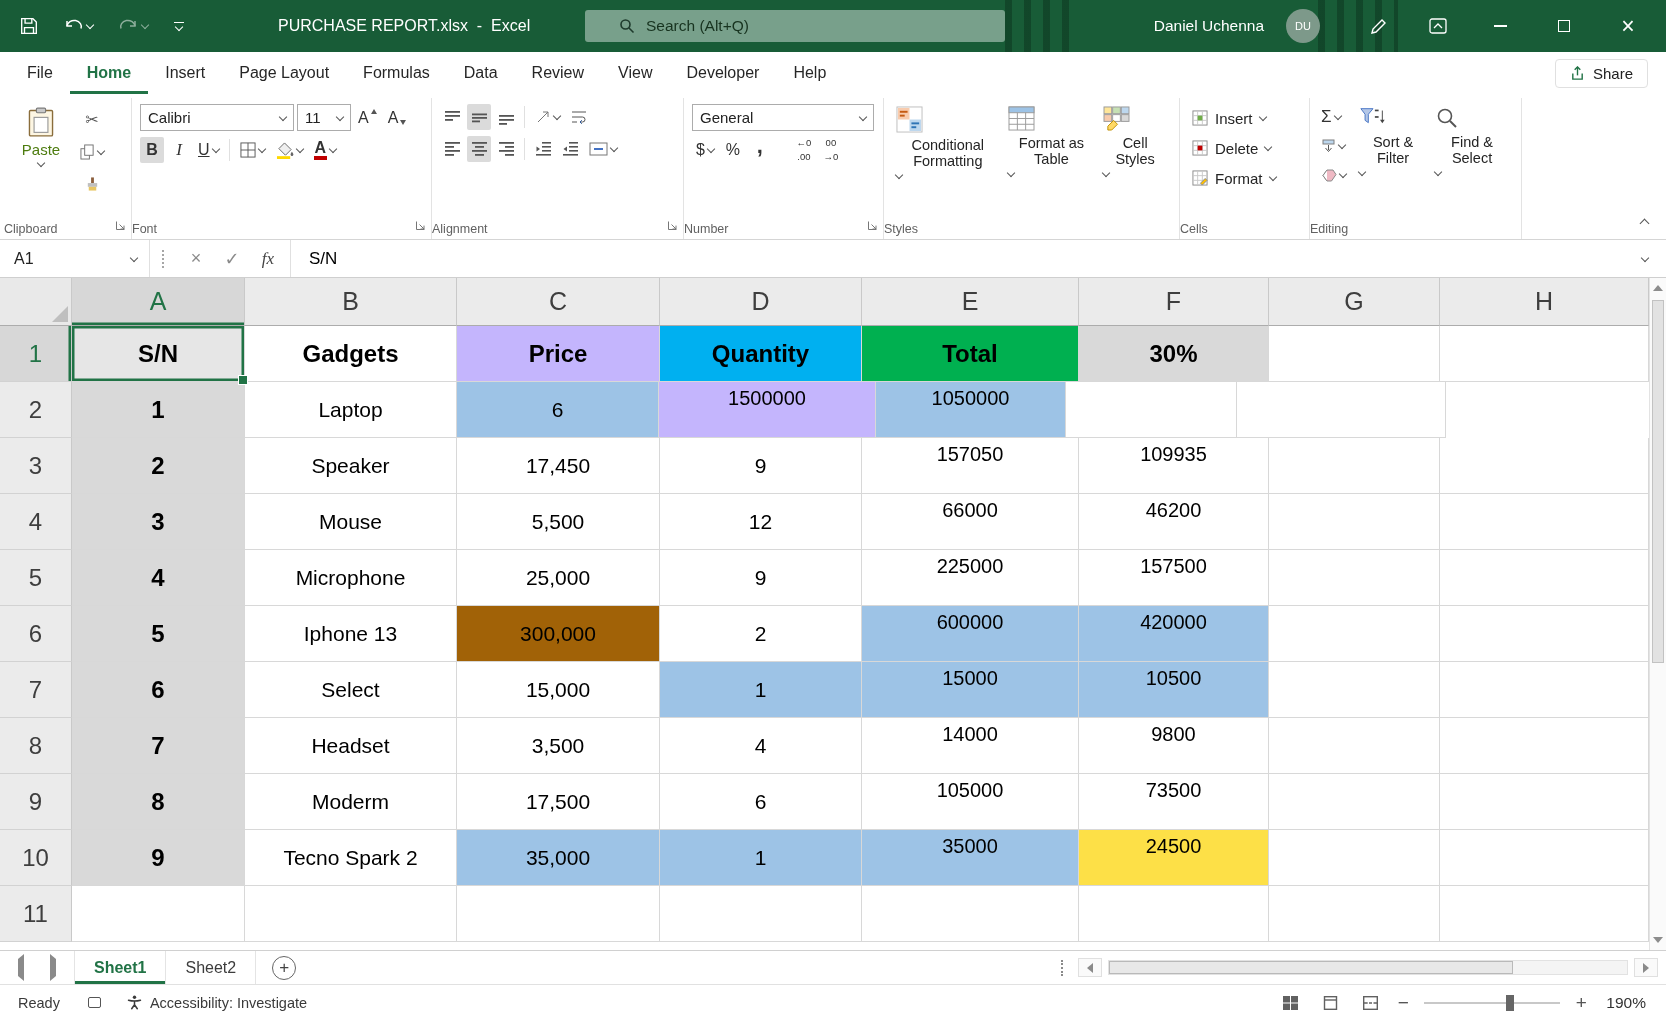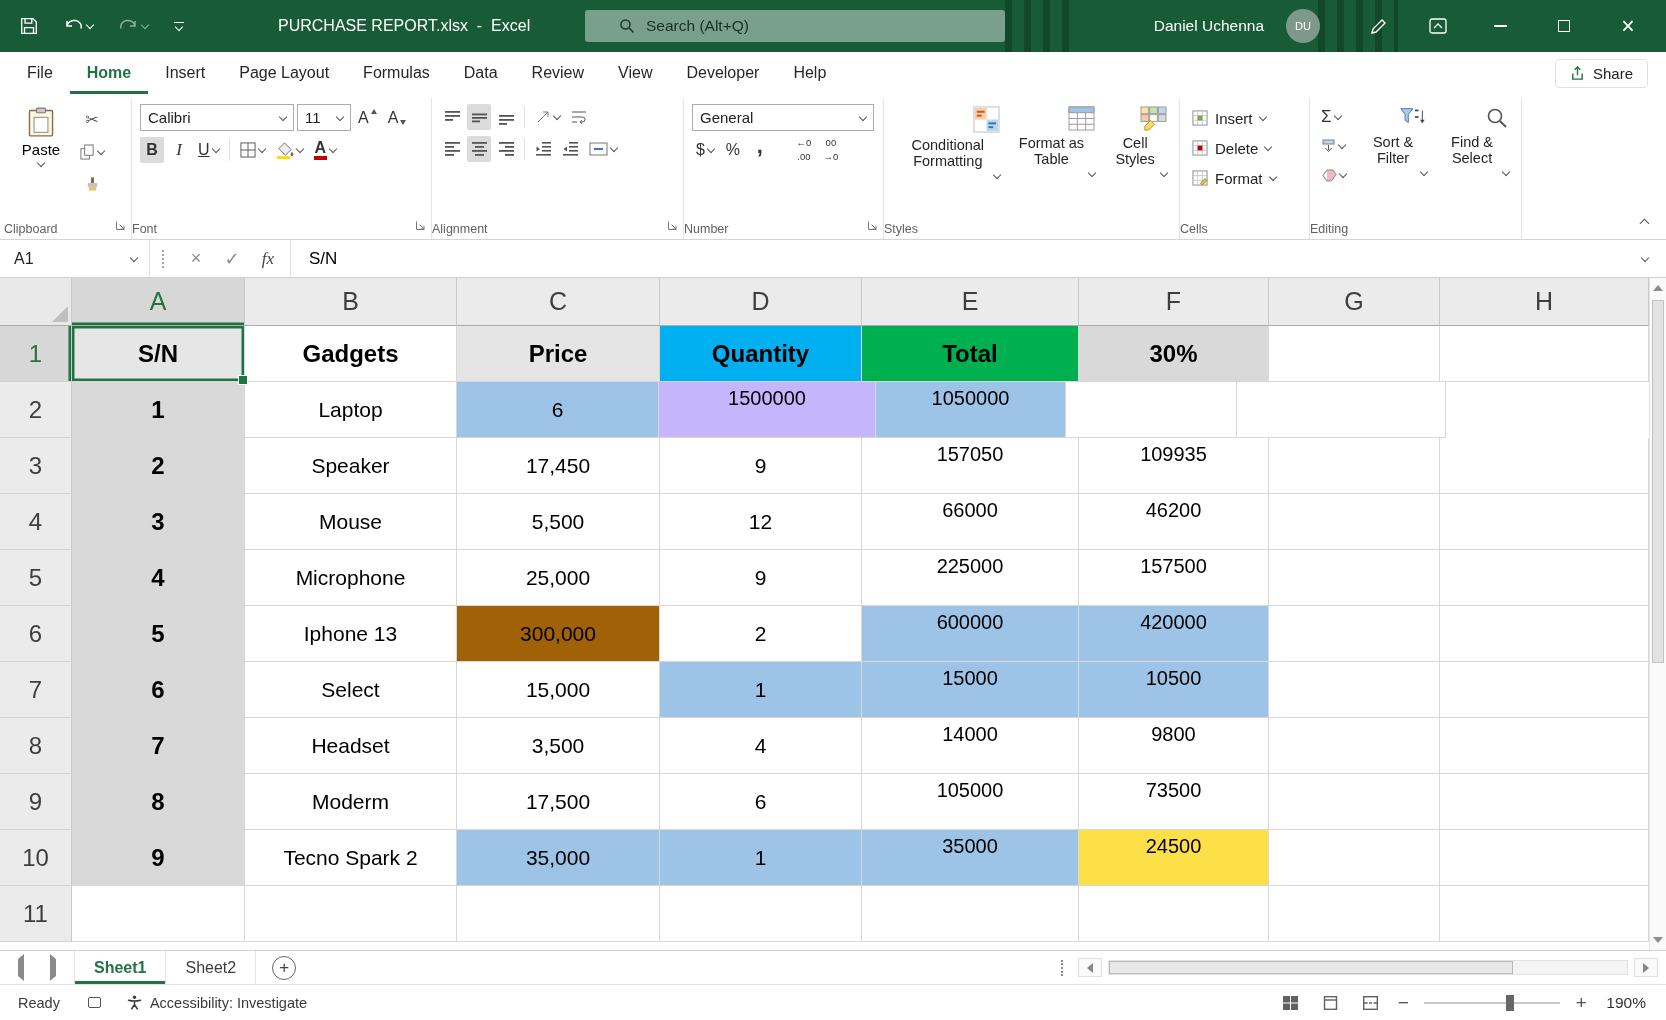--- a/index.html
+++ b/index.html
@@ -55,29 +55,29 @@
 .sbtn.on{background:#DBDBDB;border-radius:2px}
 .vdiv{width:1px;height:22px;background:#E0E0E0;margin:0 3px}
 .boldb{font-weight:700;font-size:16px}
 .italb{font-style:italic;font-family:"Liberation Serif",serif;font-size:17px}
 .undb{text-decoration:underline;font-size:16px}
 .Ared{font-size:16px;font-weight:600;color:#333;border-bottom:4px solid #C00000;line-height:1.05;padding:0 1px}
 .fsA{font-size:16px;color:#333;position:relative;padding-right:8px}
 .fsA.fup::after{content:"";position:absolute;right:0;top:0;border-left:3.5px solid transparent;border-right:3.5px solid transparent;border-bottom:5px solid #555}
 .fsA.fdn::after{content:"";position:absolute;right:0;bottom:2px;border-left:3.5px solid transparent;border-right:3.5px solid transparent;border-top:5px solid #555}
 .cliprow{display:flex;gap:6px}
-.paste-btn{width:58px;display:flex;flex-direction:column;align-items:center;gap:4px;padding:6px 2px 0;font-size:15px;color:#000000}
+.paste-btn{width:58px;display:flex;flex-direction:column;align-items:center;gap:4px;padding:6px 2px 0;font-size:15px;color:#4d7c0f}
 .clipcol{display:flex;flex-direction:column;gap:6px;padding-top:6px}
 .scissors{font-size:16px;color:#555;line-height:1}
 .dollar{font-size:16px}
 .pct{font-size:16px}
 .comma{font-size:22px;font-weight:700;line-height:8px;transform:translateY(-4px)}
 .dec{display:inline-flex;flex-direction:column;align-items:center;font-size:9.5px;line-height:1.15;color:#333}
 .gapflex{width:14px}
-.bigbtn{display:flex;flex-direction:column;align-items:flex-end;justify-content:flex-start;gap:4px;padding:5px 4px 0;font-size:14.5px;color:#242424;text-align:center;line-height:1.13}
+.bigbtn{display:flex;flex-direction:column;align-items:flex-start;justify-content:flex-start;gap:4px;padding:5px 4px 0;font-size:14.5px;color:#242424;text-align:center;line-height:1.13}
 .bigbtn .lbl{white-space:normal}
 .stylesrow,.editrow{display:flex;align-items:flex-start}
 .cellcol{display:flex;flex-direction:column;gap:4px;padding-top:4px}
 .cellrow{display:flex;align-items:center;gap:7px;height:26px;font-size:15px;color:#242424;padding:0 4px}
 .minicol{display:flex;flex-direction:column;gap:5px;margin-right:6px;padding-top:4px}
 .minibtn{display:flex;align-items:center;gap:3px;height:24px;padding:0 3px}
 .sigma{font-size:17px;color:#333}
 .collapse-ribbon{position:absolute;right:18px;bottom:8px}
 
 
@@ -610,21 +610,21 @@
           <div class="colh" style="width: 217px;">E</div>
           <div class="colh" style="width: 190px;">F</div>
           <div class="colh" style="width: 171px;">G</div>
           <div class="colh" style="width: 209px;">H</div>
         </div>
       <div class="gridbody">
           <div class="grow">
             <div class="rowh sel">1</div>
             <div class="cell b selcell" style="width: 173px; background: rgb(230, 230, 230);">S/N</div>
             <div class="cell b" style="width: 212px;">Gadgets</div>
-            <div class="cell b" style="width: 203px; background: #e5e5e5;">Price</div>
+            <div class="cell b" style="width: 203px; background: #c4b5fd;">Price</div>
             <div class="cell b" style="width: 202px; background: rgb(0, 176, 240);">Quantity</div>
             <div class="cell b" style="width: 217px; background: rgb(0, 176, 80);">Total</div>
             <div class="cell b" style="width: 190px; background: rgb(217, 217, 217);">30%</div>
             <div class="cell" style="width: 171px;"></div>
             <div class="cell" style="width: 209px;"></div>
           </div>
           <div class="grow">
             <div class="rowh">2</div>
             <div class="cell b" style="width: 173px; background: rgb(217, 217, 217);">1</div>
             <div class="cell" style="width: 212px;">Laptop</div>

